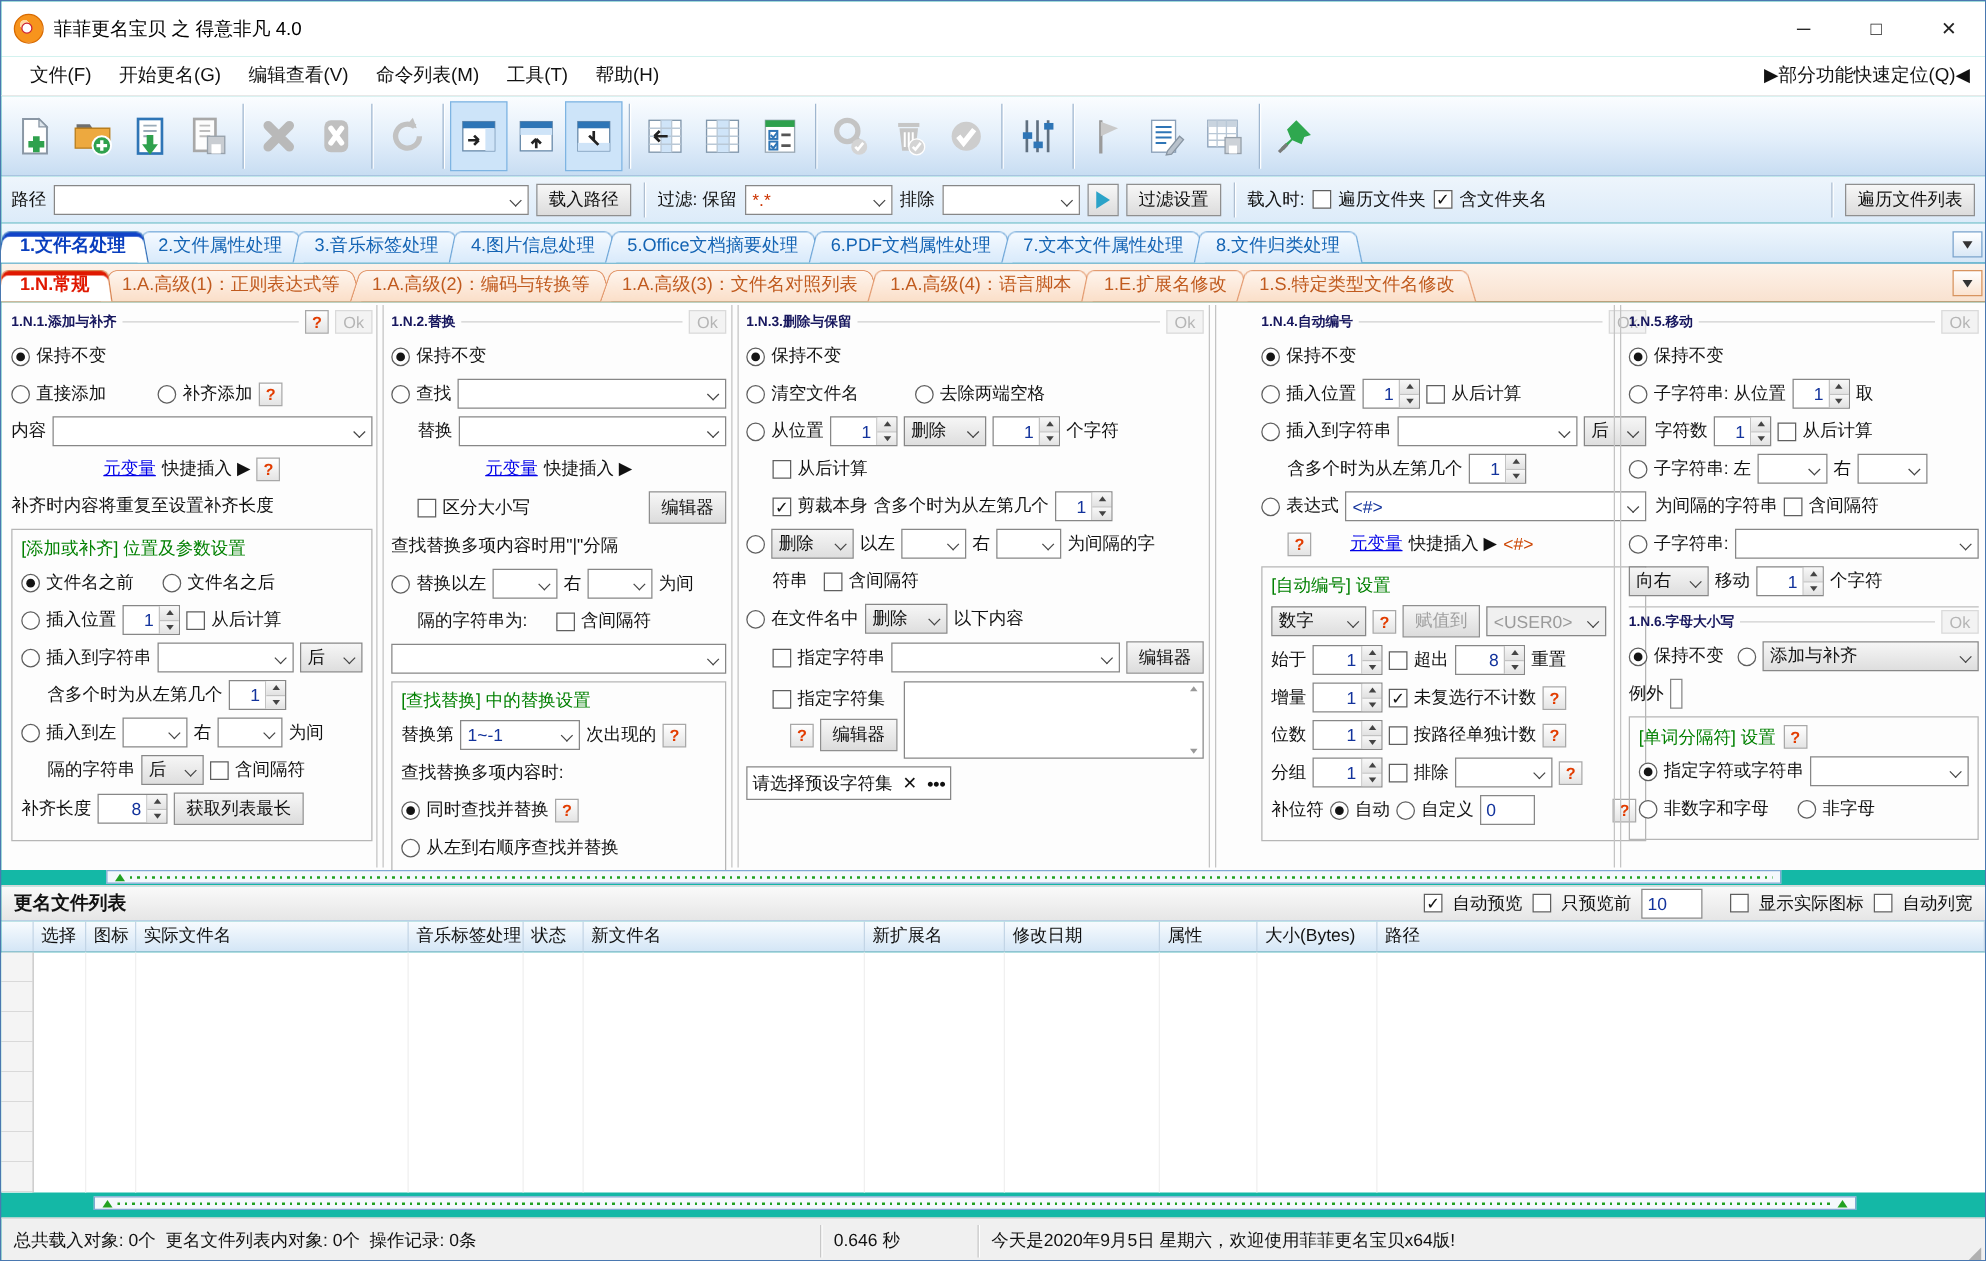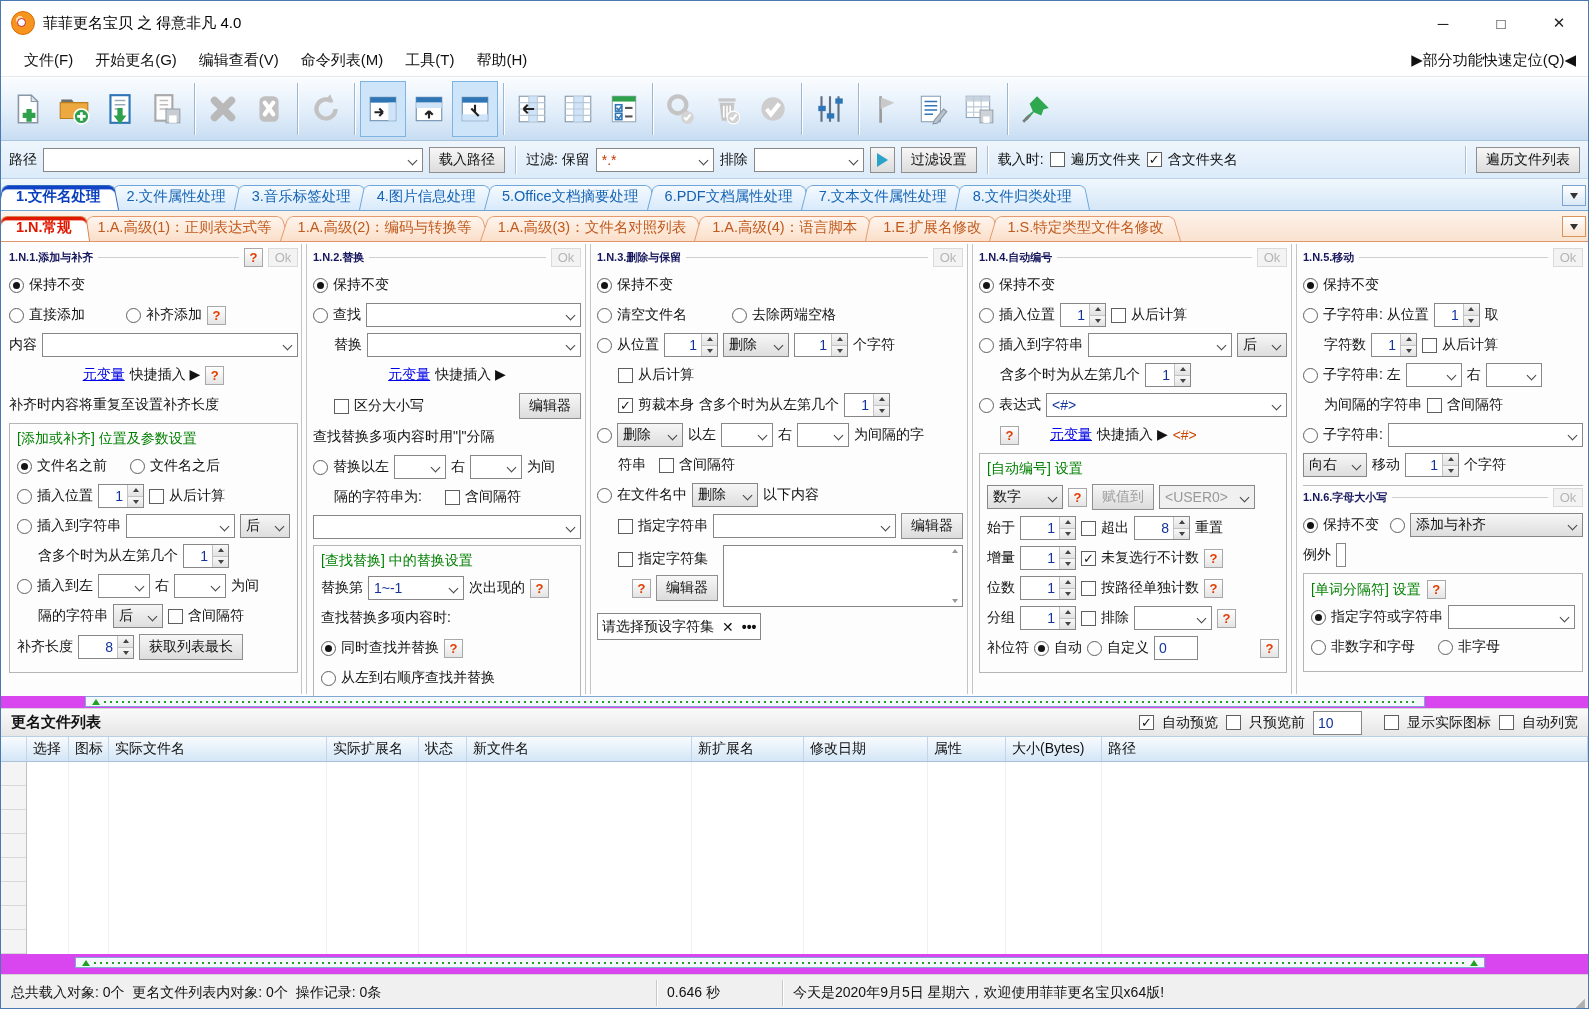--- a/index.html
+++ b/index.html
@@ -1,17 +1,17 @@
 <!DOCTYPE html>
 <html><head>
 <meta charset="utf-8">
 <style>
   html,body{margin:0;padding:0;}
   body{font-family:"Liberation Sans","DejaVu Sans",sans-serif;font-size:14px;color:#111;-webkit-font-smoothing:antialiased;}
-  #app{position:relative;width:1589px;height:1009px;background:#d946ef;border:1px solid #4a78b0;box-sizing:border-box;overflow:hidden;}
+  #app{position:relative;width:1589px;height:1009px;background:#14b8a6;border:1px solid #4a78b0;box-sizing:border-box;overflow:hidden;}
   *{box-sizing:border-box;}
   .abs{position:absolute;}
   
   #titlebar{left:0;top:0;width:100%;height:44px;background:#fff;display:flex;align-items:center;padding-left:10px;}
   .appicon{width:24px;height:24px;border-radius:50%;background:radial-gradient(circle at 35% 35%,#ffd9a0 0 18%,#f7941d 19% 100%);border:1px solid #d86a00;position:relative;flex:none;}
   .appicon::after{content:'';position:absolute;left:5px;top:6px;width:7px;height:7px;border-radius:50%;background:#fff;border:1px solid #c23;}
   .wtitle{margin-left:8px;font-size:15px;color:#000;}
   .winbtns{margin-left:auto;display:flex;height:100%;}
   .winbtn{width:58px;height:100%;display:flex;align-items:center;justify-content:center;font-size:15px;color:#222;}
   
@@ -715,21 +715,21 @@
       <div class="row ind tight">
           <span class="inp grow" style="height:27px">
             <span class="lbl">请选择预设字符集</span>
             <span style="margin-left:auto;padding:0 8px">✕</span>
             <span style="font-weight:bold">•••</span>
           </span>
         </div>
     </div>
     <div class="vsplit" style="left:966px"></div>
 
-    <div class="pp" style="left:978px;width:308px">
+    <div class="pp" style="left:1008px;width:308px">
       <div class="phead">
           <span class="ptitle">1.N.4.自动编号</span>
           <span class="pline"></span>
           <span class="okbtn">Ok</span>
         </div>
       <div class="row">
           <span class="radio on"></span>
           <span class="lbl">保持不变</span>
         </div>
       <div class="row">
@@ -1038,21 +1038,21 @@
     <span class="lbl">显示实际图标</span>
     <span class="check"></span>
     <span class="lbl">自动列宽</span>
   </div>
 
   <div id="tablehead" class="abs">
     <span class="th" style="width:26px"></span>
     <span class="th" style="width:42px">选择</span>
     <span class="th" style="width:40px">图标</span>
     <span class="th" style="width:218px">实际文件名</span>
-    <span class="th" style="width:92px">实际扩展名</span>
+    <span class="th" style="width:92px">音乐标签处理</span>
     <span class="th" style="width:48px">状态</span>
     <span class="th" style="width:225px">新文件名</span>
     <span class="th" style="width:112px">新扩展名</span>
     <span class="th" style="width:124px">修改日期</span>
     <span class="th" style="width:78px">属性</span>
     <span class="th" style="width:96px">大小(Bytes)</span>
     <span class="th" style="flex:1">路径</span>
   </div>
 
   <div id="tablebody" class="abs">

